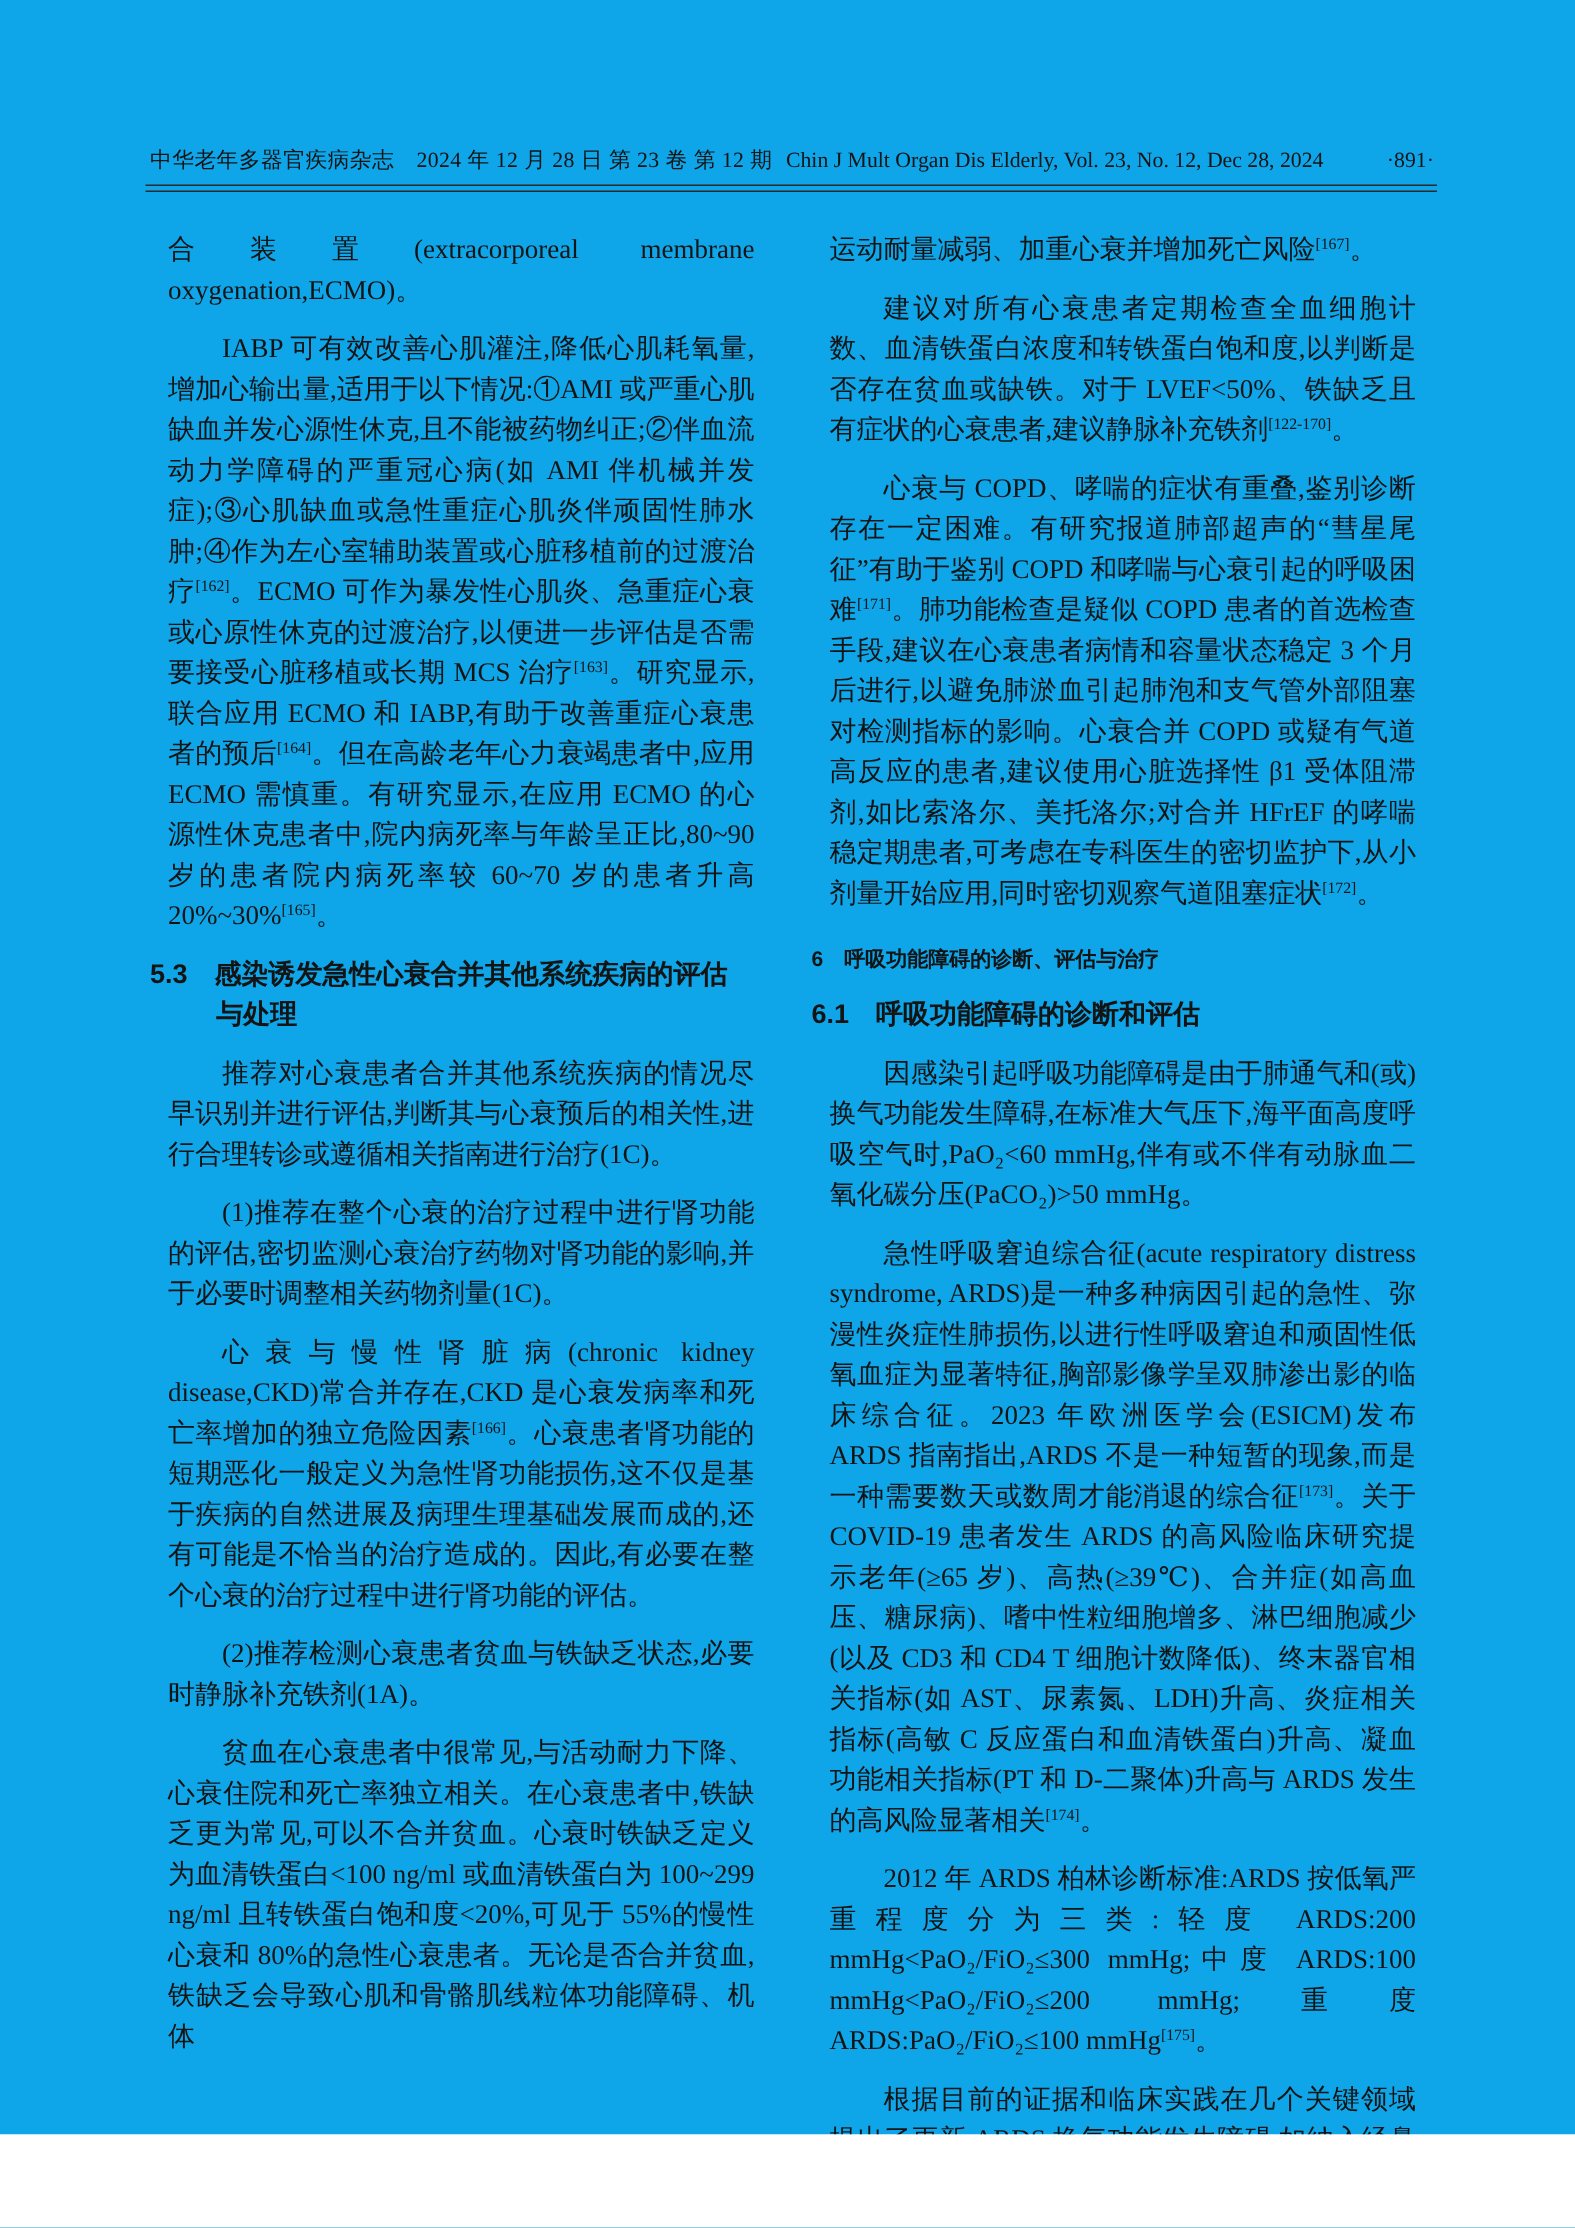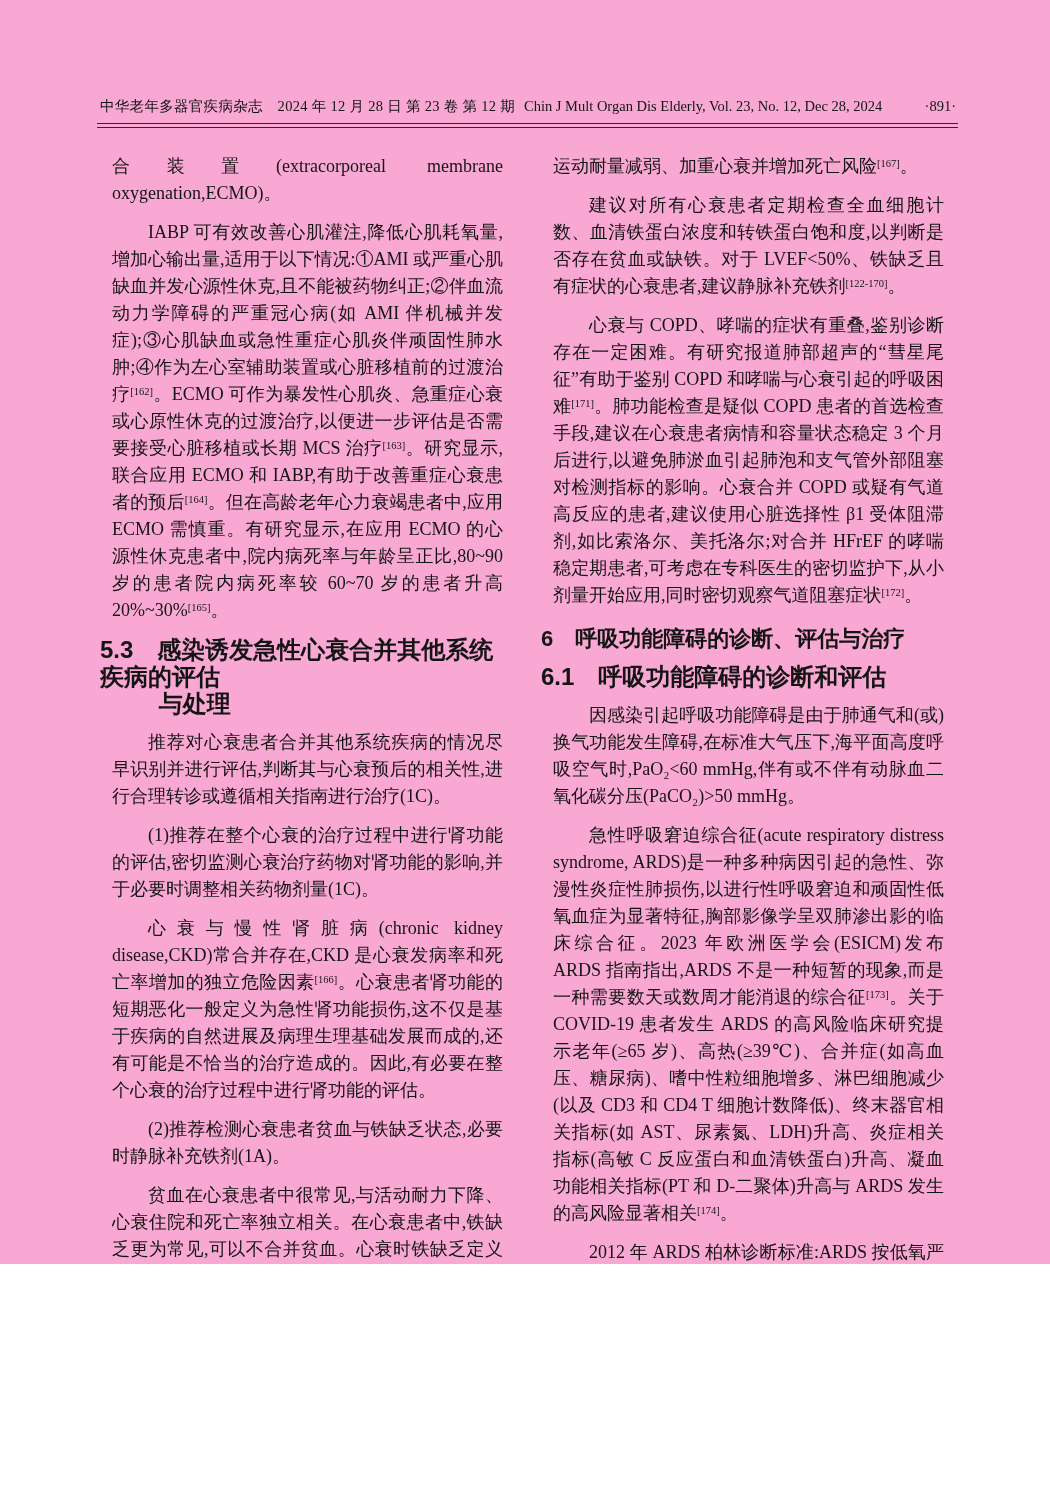--- a/index.html
+++ b/index.html
@@ -1,19 +1,19 @@
 <!DOCTYPE html>
 <html><head>
 <meta charset="utf-8">
 <style>
   html,body{margin:0;padding:0;background:#ffffff;}
   .page{
     position:relative;
-    width:1050px;height:1264px;
-    background:#f9a8d4;
+    width:1050px;height:1423px;
+    background:#0ea5e9;
     overflow:hidden;
     font-family:"Liberation Serif","DejaVu Serif",serif;
     color:#141414;
   }
   .header{
     position:absolute;left:100px;top:97px;width:856px;
     display:flex;align-items:baseline;
     font-size:14.5px;white-space:nowrap;
   }
   .header .cn{letter-spacing:0.3px;}
@@ -36,29 +36,29 @@
   }
   .para.indent{text-indent:2em;}
   sup.ref{
     font-size:10.5px;
     vertical-align:top;
     position:relative;top:-3px;
     letter-spacing:0;
   }
   .sec-h3{
     margin:0;
-    font-size:24px;line-height:27px;font-weight:bold;
+    font-size:18px;line-height:27px;font-weight:bold;
     font-family:"Liberation Sans","DejaVu Sans",sans-serif;
     text-align:left;
   }
   .sec-h3 .h-line{display:block;}
   .sec-h3 .h-cont{margin-left:2.45em;}
   .sec-h2{
     margin:15px 0 9px 0;
-    font-size:22px;line-height:30px;font-weight:bold;
+    font-size:14px;line-height:30px;font-weight:bold;
     font-family:"Liberation Sans","DejaVu Sans",sans-serif;
     text-align:left;
   }
   .h3-tight{margin:0 0 2px 0;}
 </style>
 </head>
 <body>
 
 <div class="page">
 

